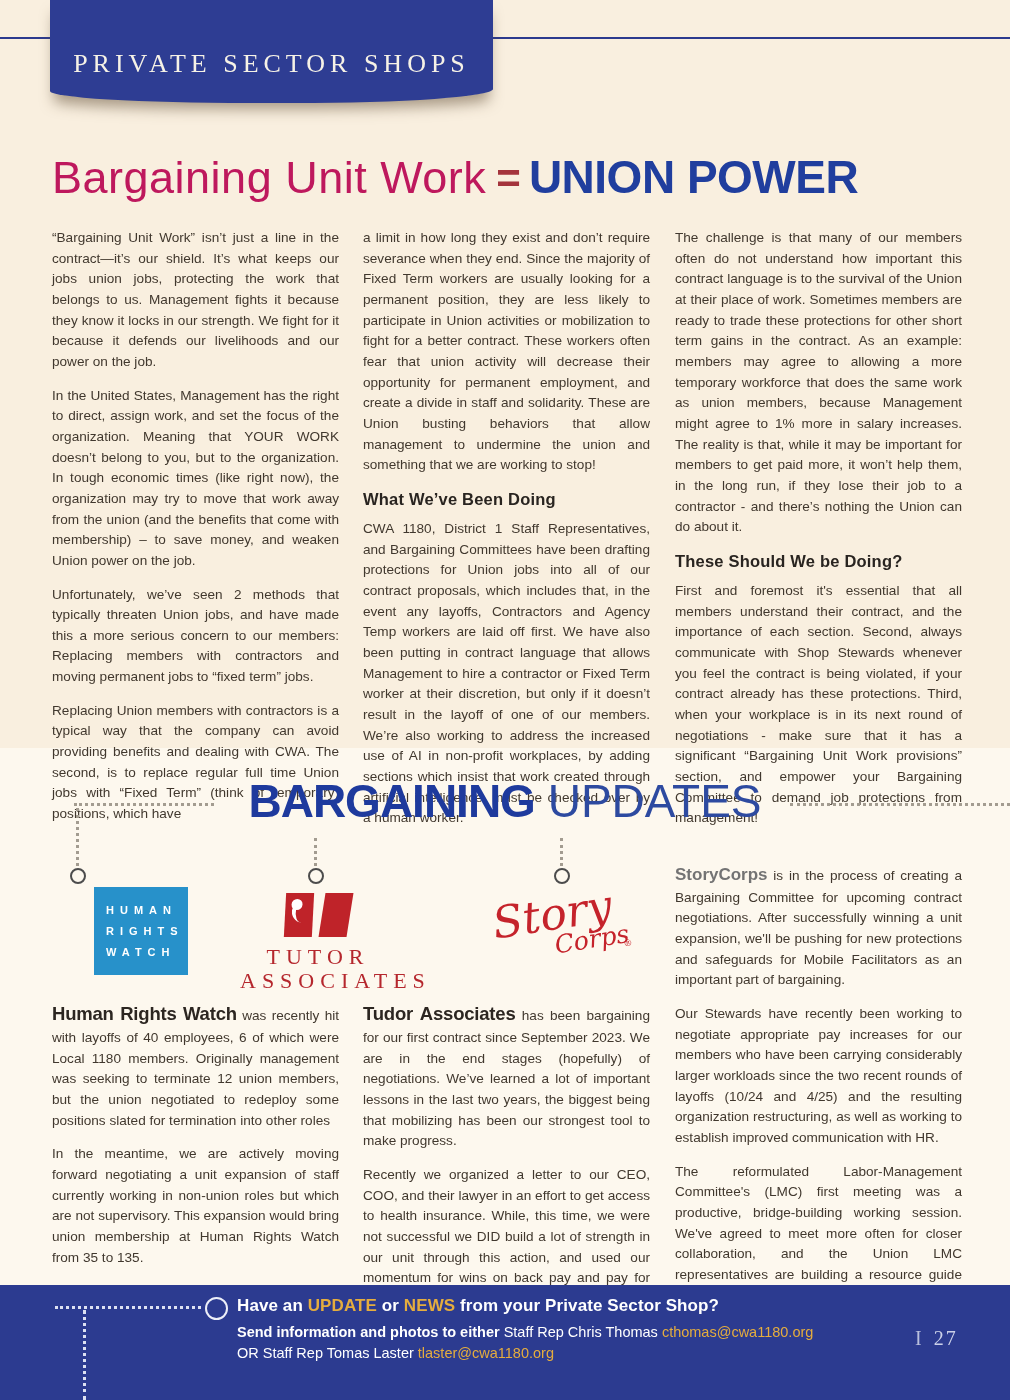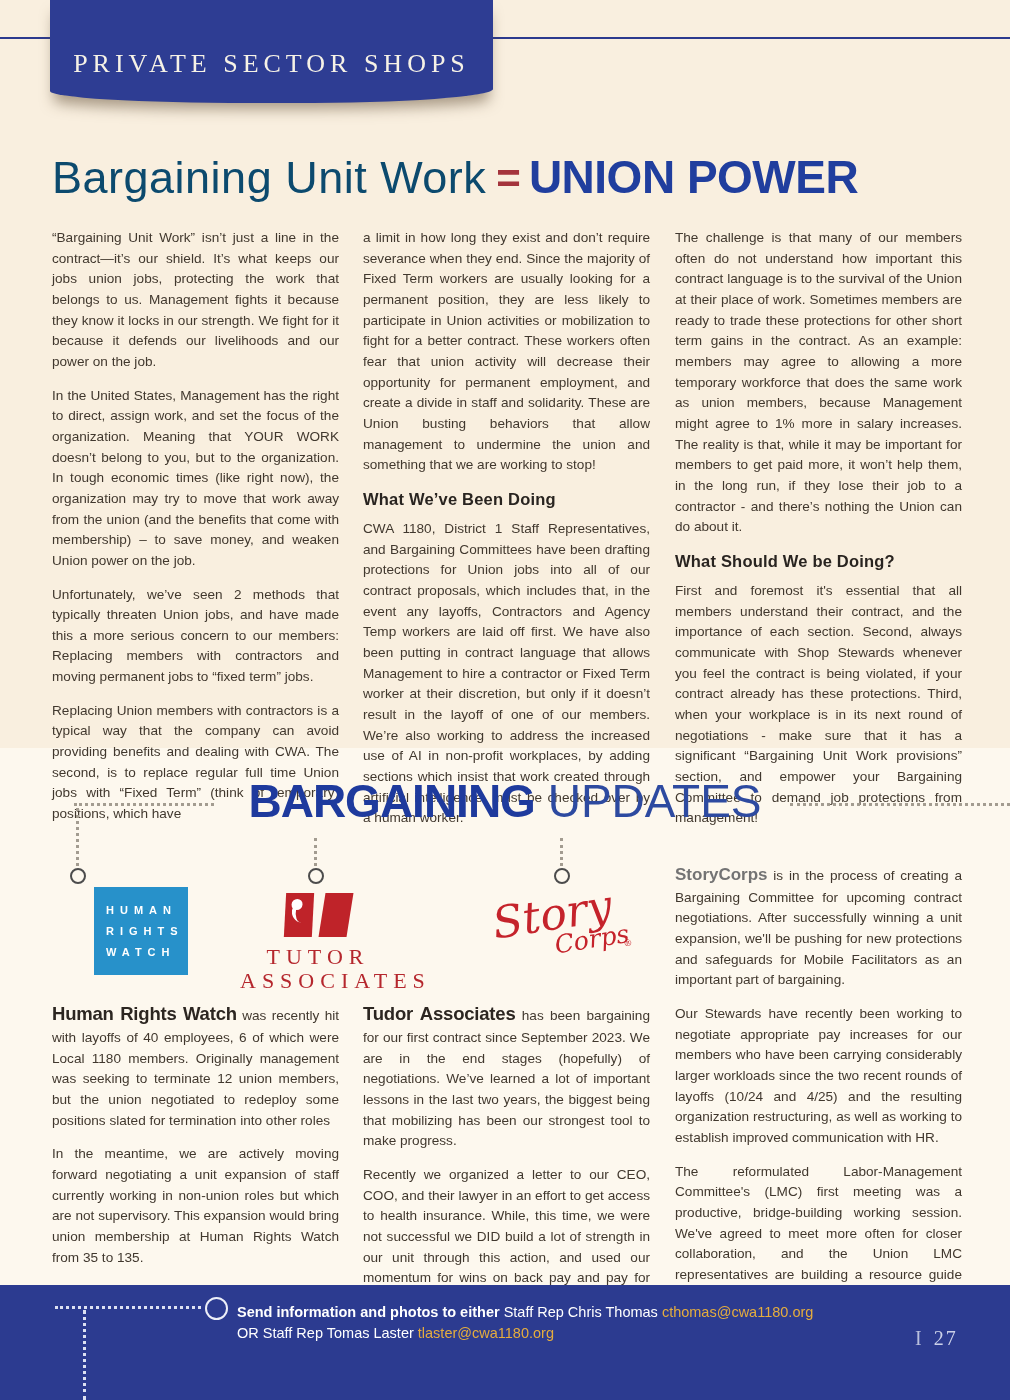--- a/index.html
+++ b/index.html
@@ -11,21 +11,21 @@
   
   .banner{position:absolute;top:0;left:50px;width:443px;height:103px;background:#2e3d93;
           border-radius:0 0 45% 45% / 0 0 14px 12px;
           box-shadow:0 10px 14px -4px rgba(90,70,45,.5);
           display:flex;align-items:center;justify-content:center;z-index:3;}
   .banner-label{color:#f6f2e6;font-family:"Liberation Serif",serif;font-size:26px;
                 letter-spacing:5px;margin-top:24px;}
 
   
   .main-title{position:absolute;left:52px;top:150px;white-space:nowrap;}
-  .mt-light{font-size:45px;color:#0c4a6e;font-weight:400;letter-spacing:.5px;}
+  .mt-light{font-size:45px;color:#be185d;font-weight:400;letter-spacing:.5px;}
   .mt-eq{font-size:42px;color:#a4343c;font-weight:700;margin:0 8px 0 10px;}
   .mt-bold{font-size:46px;color:#203e9e;font-weight:800;letter-spacing:-.5px;}
 
   
   .col{position:absolute;width:287px;font-size:13.6px;line-height:1.52;color:#41382e;
        text-align:justify;}
   .col p{margin:0 0 13px 0;}
   .col h3{font-size:16.5px;color:#292420;margin:5px 0 10px 0;line-height:1.22;
           text-align:left;letter-spacing:.2px;}
   .c1{left:52px;top:228px;}
@@ -110,21 +110,21 @@
   </div>
 
   <div class="col c2">
     <p>a limit in how long they exist and don’t require severance when they end. Since the majority of Fixed Term workers are usually looking for a permanent position, they are less likely to participate in Union activities or mobilization to fight for a better contract. These workers often fear that union activity will decrease their opportunity for permanent employment, and create a divide in staff and solidarity. These are Union busting behaviors that allow management to undermine the union and something that we are working to stop!</p>
     <h3>What We’ve Been Doing</h3>
     <p>CWA 1180, District 1 Staff Representatives, and Bargaining Committees have been drafting protections for Union jobs into all of our contract proposals, which includes that, in the event any layoffs, Contractors and Agency Temp workers are laid off first. We have also been putting in contract language that allows Management to hire a contractor or Fixed Term worker at their discretion, but only if it doesn’t result in the layoff of one of our members. We’re also working to address the increased use of AI in non-profit workplaces, by adding sections which insist that work created through artificial intelligence, must be checked over by a human worker.</p>
   </div>
 
   <div class="col c3">
     <p>The challenge is that many of our members often do not understand how important this contract language is to the survival of the Union at their place of work. Sometimes members are ready to trade these protections for other short term gains in the contract. As an example: members may agree to allowing a more temporary workforce that does the same work as union members, because Management might agree to 1% more in salary increases. The reality is that, while it may be important for members to get paid more, it won’t help them, in the long run, if they lose their job to a contractor - and there’s nothing the Union can do about it.</p>
-    <h3>What Should We be Doing?</h3>
+    <h3>These Should We be Doing?</h3>
     <p>First and foremost it's essential that all members understand their contract, and the importance of each section. Second, always communicate with Shop Stewards whenever you feel the contract is being violated, if your contract already has these protections. Third, when your workplace is in its next round of negotiations - make sure that it has a significant “Bargaining Unit Work provisions” section, and empower your Bargaining Committee to demand job protections from management!</p>
   </div>
 
   <div class="updates-title">
     <span class="ut-bold">BARGAINING</span><span class="ut-light"> UPDATES</span>
   </div>
   <div class="dot-h" style="top:803px;left:74px;width:140px;"></div>
   <div class="dot-h" style="top:803px;left:790px;width:220px;"></div>
   <div class="dot-v" style="top:808px;left:76px;height:58px;"></div>
   <div class="dot-v" style="top:838px;left:314px;height:28px;"></div>
@@ -173,20 +173,23 @@
     <p>Our Stewards have recently been working to negotiate appropriate pay increases for our members who have been carrying considerably larger workloads since the two recent rounds of layoffs (10/24 and 4/25) and the resulting organization restructuring, as well as working to establish improved communication with HR.</p>
     <p>The reformulated Labor-Management Committee's (LMC) first meeting was a productive, bridge-building working session. We've agreed to meet more often for closer collaboration, and the Union LMC representatives are building a resource guide for StoryCorps managers who supervise our members.</p>
   </div>
 
   <div class="footer"></div>
   <div class="f-dot-h"></div>
   <div class="f-dot-v"></div>
   <div class="f-circle"></div>
 
   <div class="f-text">
+    <div class="f-line1">
+      <span>Have an </span><span class="gold">UPDATE</span><span> or </span><span class="gold">NEWS</span><span> from your Private Sector Shop?</span>
+    </div>
     <div class="f-line2">
       <span class="f-bold">Send information and photos to either</span><span> Staff Rep Chris Thomas </span><a class="f-email" href="#">cthomas@cwa1180.org</a>
     </div>
     <div class="f-line3">
       <span>OR  Staff Rep Tomas Laster </span><a class="f-email" href="#">tlaster@cwa1180.org</a>
     </div>
   </div>
 
   <div class="pagenum">
     <span class="sep">I</span><span>27</span>

